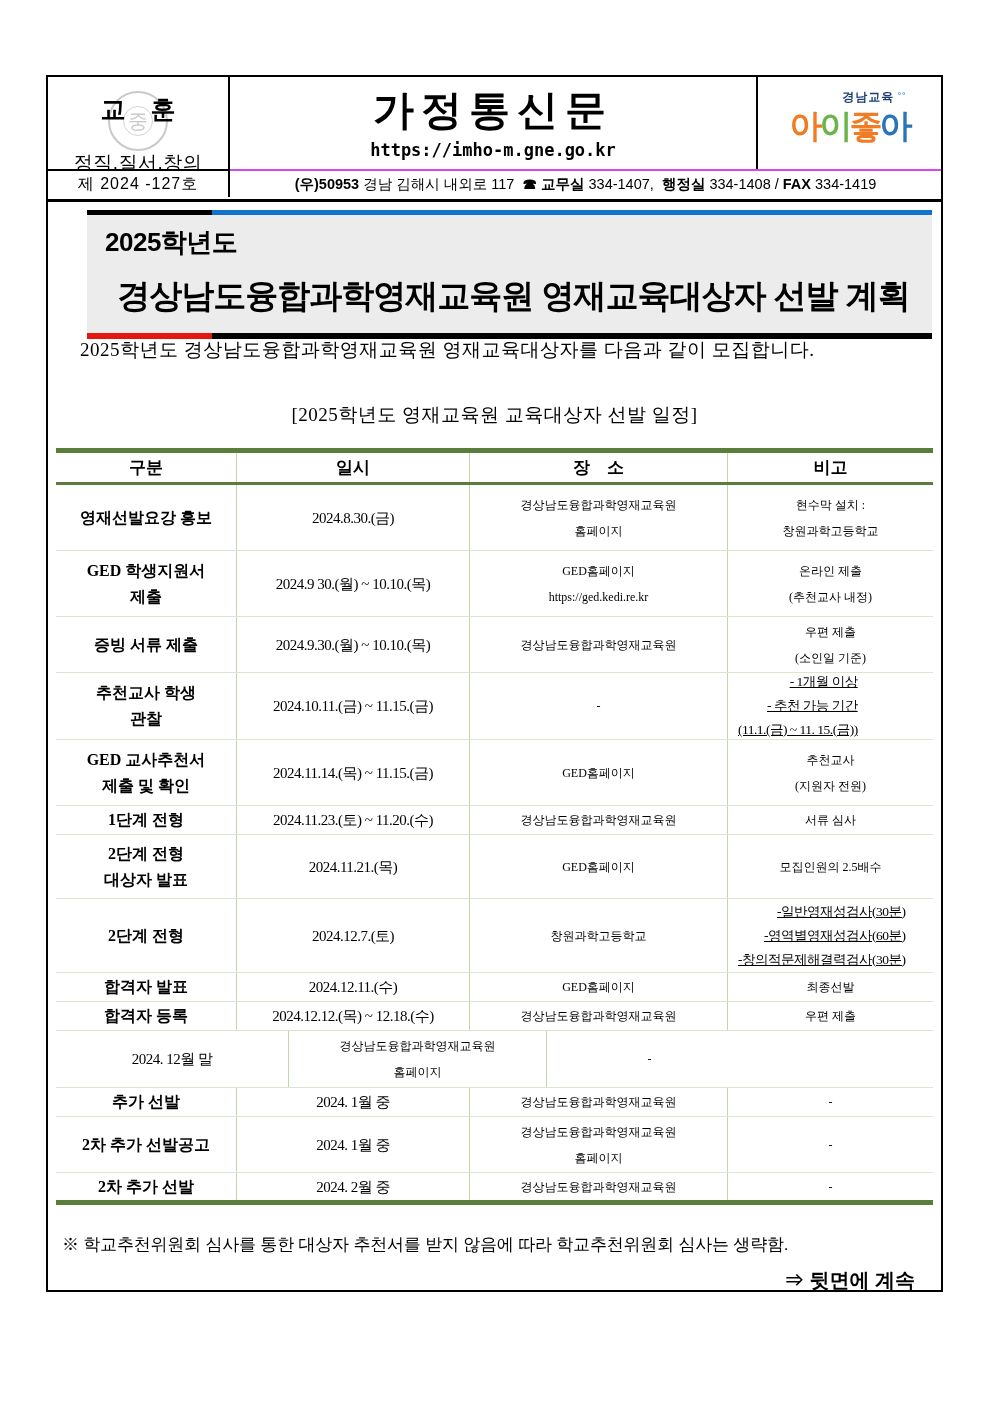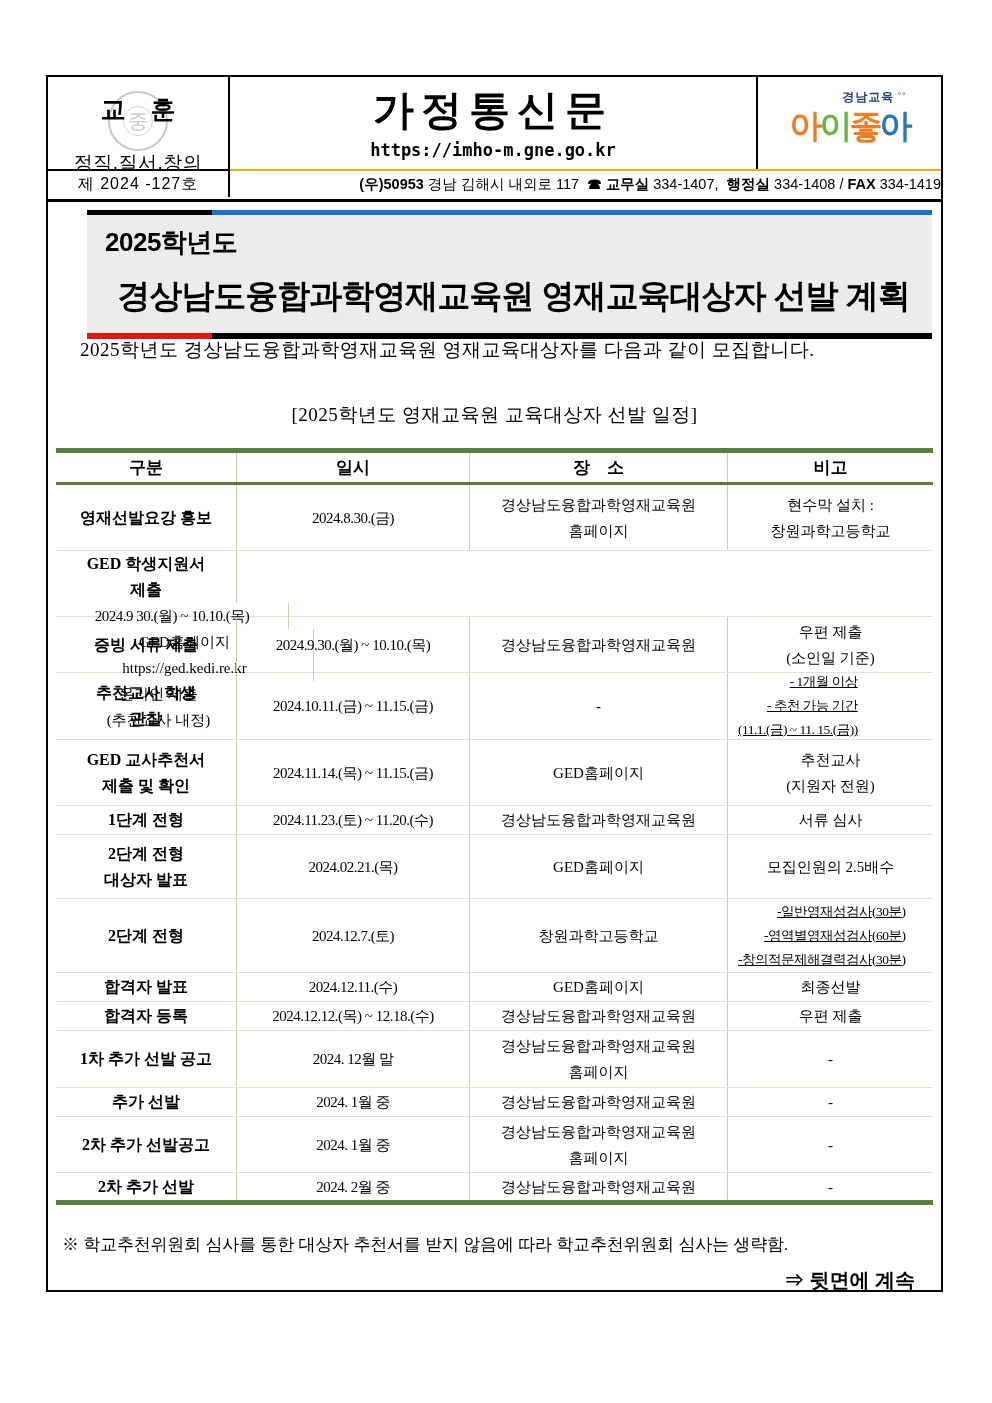--- a/index.html
+++ b/index.html
@@ -26,21 +26,21 @@
   .motto-label { position:relative; font-size:25px; font-weight:bold; margin-top:16px; white-space:pre; font-family:"Liberation Serif", serif; }
   .motto-values { position:relative; font-size:19px; margin-top:24px; letter-spacing:0.5px; }
   .title-cell { text-align:center; }
   .doc-title { font-size:41px; font-weight:bold; letter-spacing:7px; margin-top:6px; }
   .doc-url { font-size:17px; font-weight:bold; font-family:"DejaVu Sans Mono", monospace; margin-top:2px; }
   .logo-cell { border-left:2px solid #000; text-align:center; overflow:hidden; }
   .logo-top { font-size:12px; font-weight:bold; color:#1b3f72; margin-top:12px; margin-left:50px; letter-spacing:1px; }
   .logo-drops { color:#3f8fd2; font-size:10px; letter-spacing:1px; }
   .logo-main { font-size:33px; font-weight:bold; letter-spacing:-3px; margin-top:-2px; font-family:"Liberation Sans", sans-serif; }
   .docnum-cell { border-right:2px solid #000; border-top:2px solid #000; display:flex; align-items:center; justify-content:center; font-size:16px; letter-spacing:1px; }
-  .addr-cell { grid-column:2 / 4; border-top:2px solid #eab308; display:flex; align-items:center; justify-content:flex-end; font-size:14.5px; white-space:pre; }
+  .addr-cell { grid-column:2 / 4; border-top:2px solid #d946ef; display:flex; align-items:center; justify-content:center; font-size:14.5px; white-space:pre; }
   .addr-cell b { font-weight:bold; }
   
   .banner { position:absolute; left:39px; top:133px; width:845px; }
   .bline { display:flex; width:100%; }
   .bline-top { height:5px; }
   .bline-bottom { height:6px; }
   .bseg-l { width:125px; height:100%; }
   .bseg-r { flex:1; height:100%; }
   .banner-body { background:#ececec; padding:10px 10px 14px 18px; }
   .banner-year { font-size:26px; font-weight:bold; letter-spacing:-0.5px; }
@@ -52,21 +52,21 @@
   .table { position:absolute; left:8px; top:371px; width:877px; border-top:5px solid #5a7d3a; border-bottom:5px solid #5a7d3a; }
   .thead { display:flex; height:32px; border-bottom:3px solid #5a7d3a; }
   .thcell {
     display:flex; align-items:center; justify-content:center;
     font-family:"Liberation Serif", serif; font-weight:bold; font-size:17px; white-space:pre;
   }
   .trow { display:flex; border-bottom:1px solid #dce5d0; }
   .trow:last-child { border-bottom:none; }
   .tcell {
     display:flex; align-items:center; justify-content:center; text-align:center;
-    font-family:"Liberation Serif", serif; font-size:15px; white-space:pre-line;
+    font-family:"Liberation Serif", serif; font-size:12px; white-space:pre-line;
     line-height:26px; padding:0 4px;
   }
   .col0 { width:181px; }
   .col1 { width:233px; }
   .col2 { width:258px; }
   .col3 { width:205px; }
   .vsep { border-right:1px solid #c3d6a9; }
   .c-gubun { font-weight:bold; font-size:16px; }
   .c-ilsi { font-size:15px; letter-spacing:-0.5px; }
   .tcell.left { justify-content:flex-start; text-align:right; padding-left:10px;text-decoration:underline; }
@@ -130,21 +130,21 @@
     </div>
     <div>
         <div class="trow" style="height: 66px;">
           <div class="tcell col0 vsep c-gubun">영재선발요강 홍보</div>
           <div class="tcell col1 vsep c-ilsi">2024.8.30.(금)</div>
           <div class="tcell col2 vsep c-jangso">경상남도융합과학영재교육원
 홈페이지</div>
           <div class="tcell col3 c-bigo">현수막 설치 :
 창원과학고등학교</div>
         </div>
-        <div class="trow" style="height: 66px; flex-direction: column;">
+        <div class="trow" style="height: 66px;">
           <div class="tcell col0 vsep c-gubun">GED 학생지원서
 제출</div>
           <div class="tcell col1 vsep c-ilsi">2024.9 30.(월) ~ 10.10.(목)</div>
           <div class="tcell col2 vsep c-jangso">GED홈페이지
 https://ged.kedi.re.kr</div>
           <div class="tcell col3 c-bigo">온라인 제출
 (추천교사 내정)</div>
         </div>
         <div class="trow" style="height: 56px;">
           <div class="tcell col0 vsep c-gubun">증빙 서류 제출</div>
@@ -172,21 +172,21 @@
         </div>
         <div class="trow" style="height: 29px;">
           <div class="tcell col0 vsep c-gubun">1단계 전형</div>
           <div class="tcell col1 vsep c-ilsi">2024.11.23.(토) ~ 11.20.(수)</div>
           <div class="tcell col2 vsep c-jangso">경상남도융합과학영재교육원</div>
           <div class="tcell col3 c-bigo">서류 심사</div>
         </div>
         <div class="trow" style="height: 64px;">
           <div class="tcell col0 vsep c-gubun">2단계 전형
 대상자 발표</div>
-          <div class="tcell col1 vsep c-ilsi">2024.02.21.(목)</div>
+          <div class="tcell col1 vsep c-ilsi">2024.11.21.(목)</div>
           <div class="tcell col2 vsep c-jangso">GED홈페이지</div>
           <div class="tcell col3 c-bigo">모집인원의 2.5배수</div>
         </div>
         <div class="trow" style="height: 74px;">
           <div class="tcell col0 vsep c-gubun">2단계 전형</div>
           <div class="tcell col1 vsep c-ilsi">2024.12.7.(토)</div>
           <div class="tcell col2 vsep c-jangso">창원과학고등학교</div>
           <div class="tcell col3 c-bigo left small">-일반영재성검사(30분)
 -영역별영재성검사(60분)
 -창의적문제해결력검사(30분)</div>
@@ -197,21 +197,20 @@
           <div class="tcell col2 vsep c-jangso">GED홈페이지</div>
           <div class="tcell col3 c-bigo">최종선발</div>
         </div>
         <div class="trow" style="height: 29px;">
           <div class="tcell col0 vsep c-gubun">합격자 등록</div>
           <div class="tcell col1 vsep c-ilsi">2024.12.12.(목) ~ 12.18.(수)</div>
           <div class="tcell col2 vsep c-jangso">경상남도융합과학영재교육원</div>
           <div class="tcell col3 c-bigo">우편 제출</div>
         </div>
         <div class="trow" style="height: 57px;">
-          <div class="tcell col0 vsep c-gubun">1차 추가 선발 공고</div>
           <div class="tcell col1 vsep c-ilsi">2024. 12월 말</div>
           <div class="tcell col2 vsep c-jangso">경상남도융합과학영재교육원
 홈페이지</div>
           <div class="tcell col3 c-bigo">-</div>
         </div>
         <div class="trow" style="height: 29px;">
           <div class="tcell col0 vsep c-gubun">추가 선발</div>
           <div class="tcell col1 vsep c-ilsi">2024. 1월 중</div>
           <div class="tcell col2 vsep c-jangso">경상남도융합과학영재교육원</div>
           <div class="tcell col3 c-bigo">-</div>

